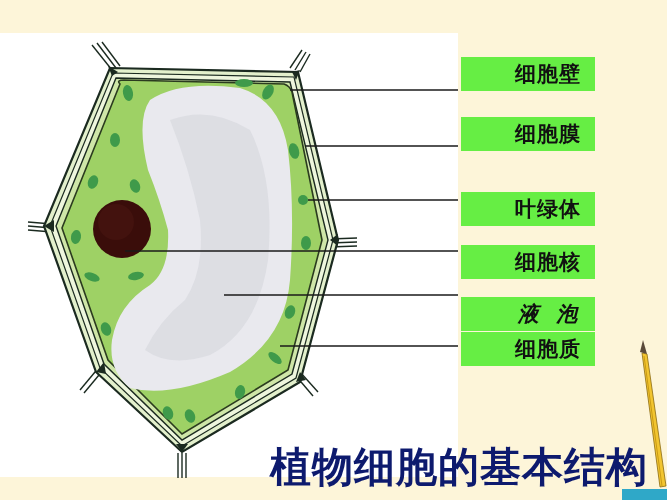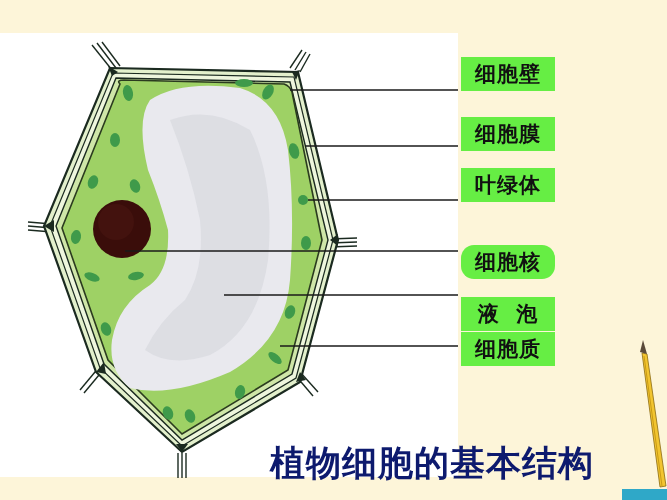--- a/index.html
+++ b/index.html
@@ -14,24 +14,25 @@
   }
   svg.cell { position:absolute; left:0; top:0; width:667px; height:500px; }
   .label {
     position:absolute; left:461px; width:94px; height:34px;
     background:#66ee44;
     color:#111111;
     font-size:21px; font-weight:bold;
     display:flex; align-items:center; justify-content:center;
     letter-spacing:1px;
     white-space:pre;
+    padding-left:40px;
   }
   .title {
     position:absolute; left:270px; top:440px;
-    font-size:35px; font-weight:bold; color:#0d1a6e;
+    font-size:41px; font-weight:bold; color:#0d1a6e;
     letter-spacing:1px;
     white-space:nowrap;
   }
   .pencil { position:absolute; left:0; top:0; width:667px; height:500px; pointer-events:none; }
   .corner-btn {
     position:absolute; left:622px; top:489px; width:45px; height:11px;
     background:#2fa8c8;
   }
 </style>
 </head>
@@ -111,23 +112,23 @@
     <line x1="305" y1="146" x2="458" y2="146"></line>
     <line x1="308" y1="200" x2="458" y2="200"></line>
     <line x1="125" y1="251" x2="458" y2="251"></line>
     <line x1="224" y1="295" x2="458" y2="295"></line>
     <line x1="280" y1="346" x2="458" y2="346"></line>
   </g>
 </svg>
 
 <div class="label" style="top:57px;">细胞壁</div>
 <div class="label" style="top:117px;">细胞膜</div>
-<div class="label" style="top:168px;">叶绿体</div>
-<div class="label" style="top:245px;border-radius:13px;">细胞核</div>
-<div class="label" style="top:297px;">液  泡</div>
+<div class="label" style="top:192px;">叶绿体</div>
+<div class="label" style="top:245px;">细胞核</div>
+<div class="label" style="top:297px;font-style:italic;">液  泡</div>
 <div class="label" style="top:332px;">细胞质</div>
 
 <div class="title">植物细胞的基本结构</div>
 
 <svg class="pencil" viewBox="0 0 667 500" xmlns="http://www.w3.org/2000/svg">
   <polygon points="642,353 647,354 666,486 660,487" fill="#f2c530" stroke="#8a6a10" stroke-width="0.8"></polygon>
   <polygon points="640,352 643,340 647,354" fill="#5a4a3a"></polygon>
   <line x1="644" y1="356" x2="662" y2="486" stroke="#c99a15" stroke-width="1"></line>
 </svg>
 

